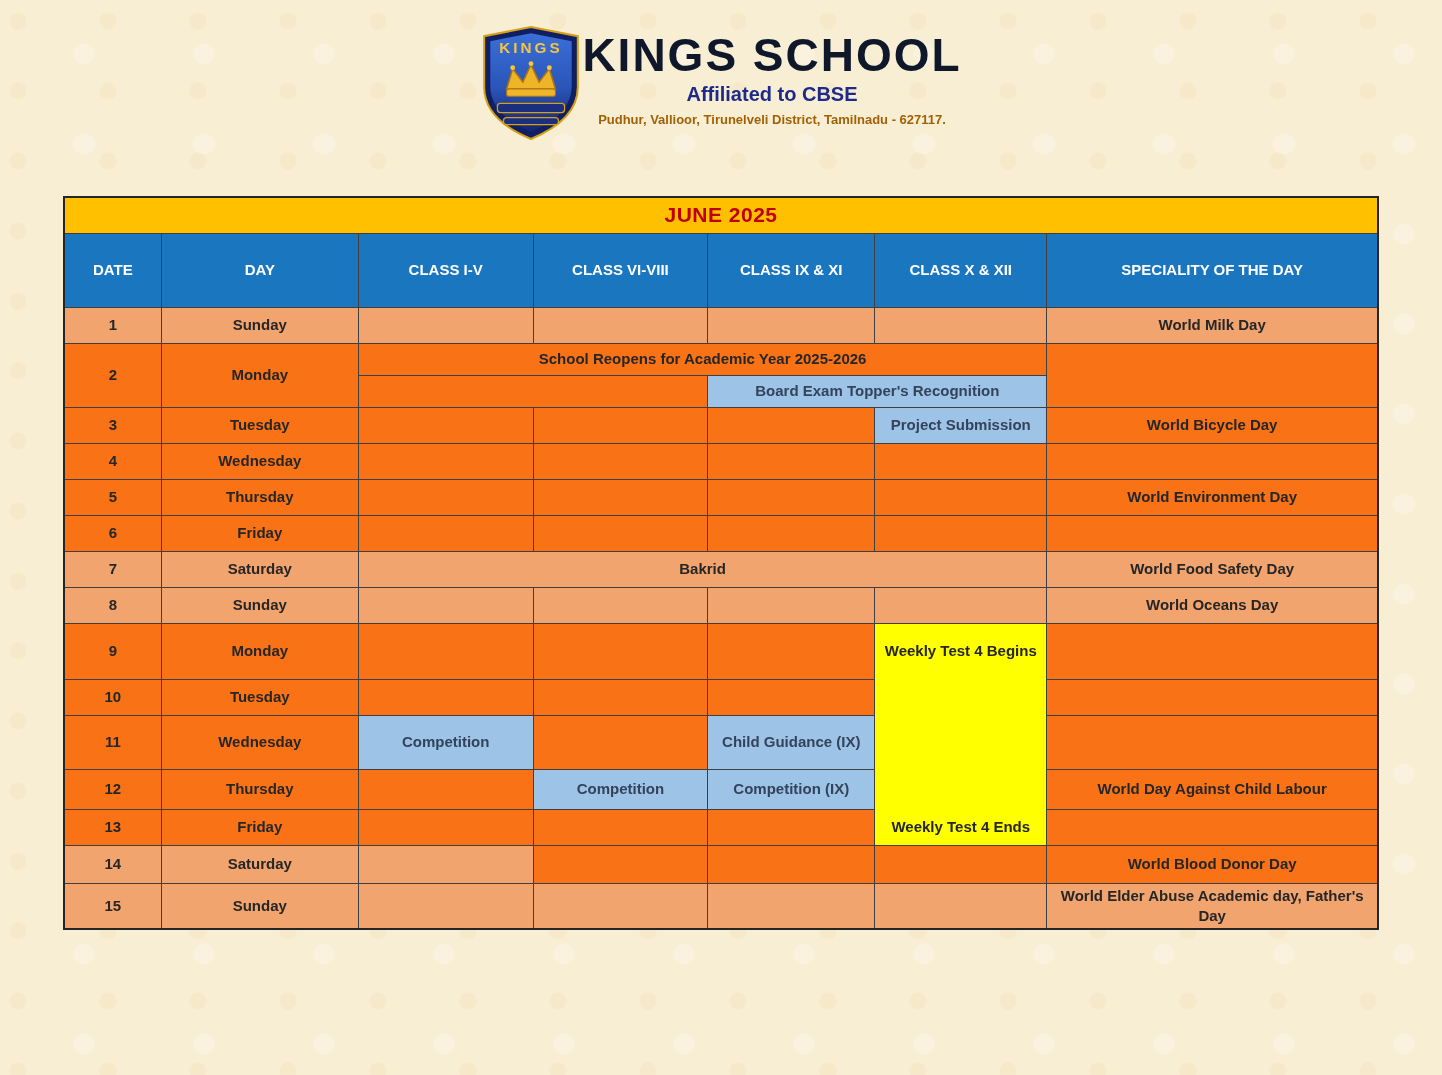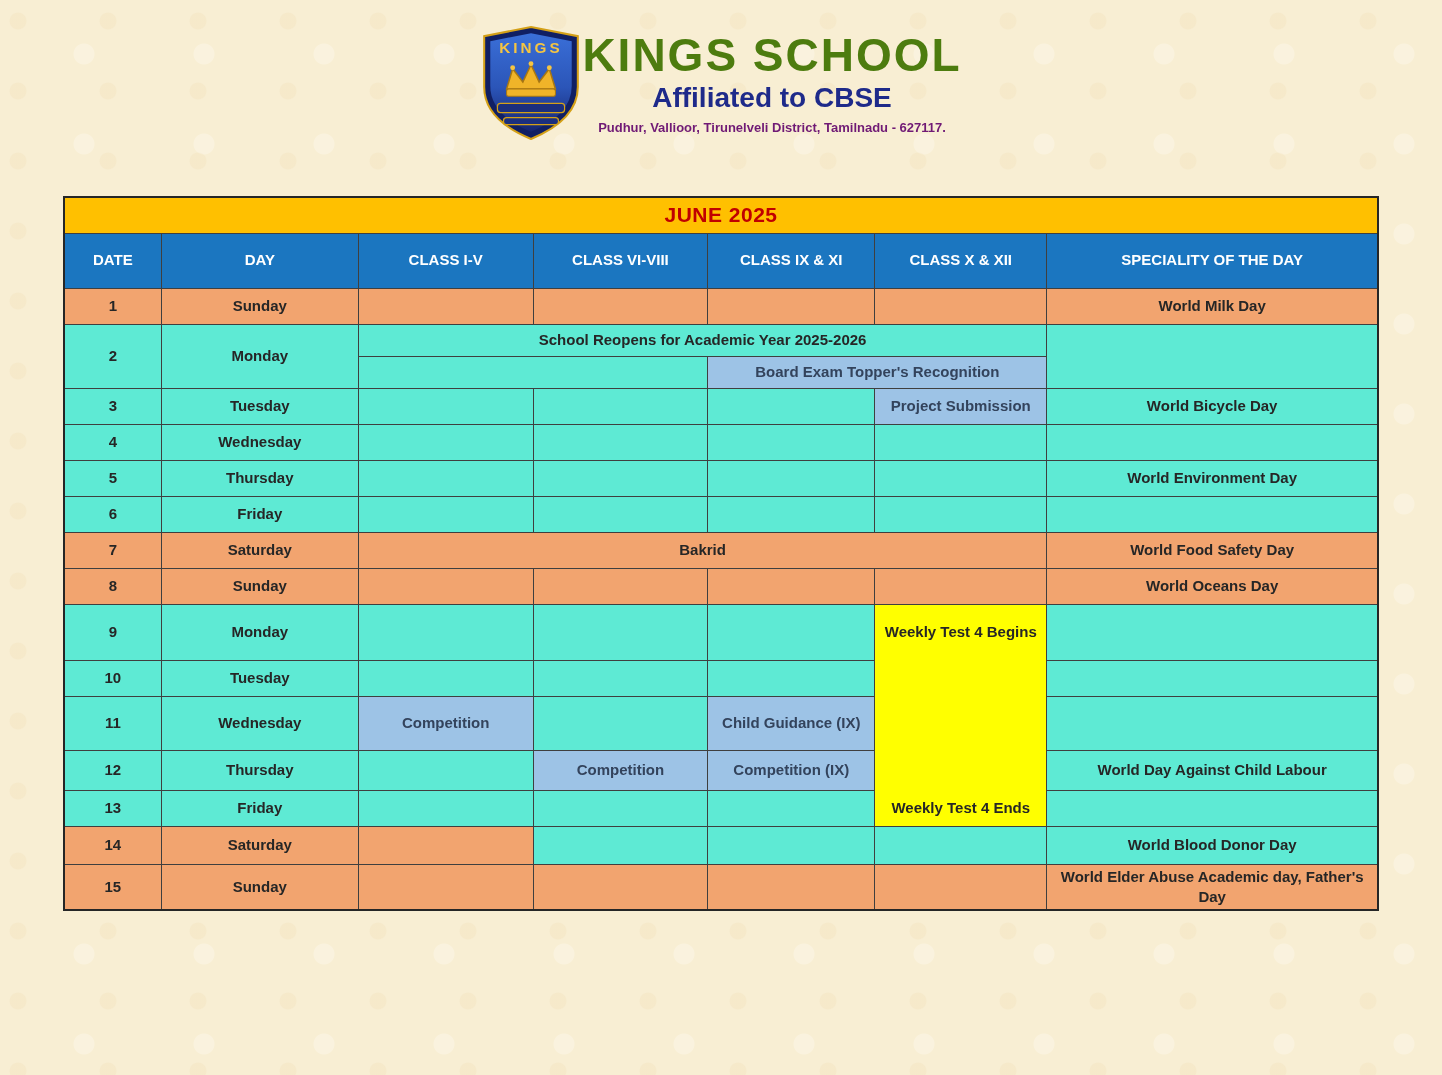--- a/index.html
+++ b/index.html
@@ -20,46 +20,46 @@
     display: flex;
     justify-content: center;
     align-items: flex-start;
   }
   .logo { width: 102px; height: 114px; flex: 0 0 auto; }
   .school-text { text-align: center; padding-top: 6px; }
   .school-name {
     font-size: 46px;
     font-weight: 800;
     letter-spacing: 2px;
-    color: #4d7c0f;
+    color: #0f172a;
     line-height: 1.0;
   }
   .school-affil {
-    font-size: 28px;
+    font-size: 20px;
     font-weight: 700;
     color: #1e2a8a;
     margin-top: 6px;
     line-height: 1.0;
   }
   .school-addr {
     font-size: 13px;
     font-weight: 700;
-    color: #701a75;
+    color: #a16207;
     margin-top: 9px;
     line-height: 1.0;
   }
 
   
   table.calendar {
     width: 1316px;
     margin: 56px auto 0 auto;
     border-collapse: collapse;
     table-layout: fixed;
     border: 2px solid #262626;
-    background: #5eead4;
+    background: #f97316;
   }
   .calendar td, .calendar th {
     border: 1px solid #3f3f3f;
     text-align: center;
     vertical-align: middle;
     padding: 2px 6px;
     font-size: 15px;
     font-weight: 600;
     color: #262626;
     line-height: 1.35;
@@ -71,21 +71,21 @@
     font-size: 21px;
     font-weight: 800;
     height: 36px;
     letter-spacing: 0.5px;
   }
   tr.head-row th {
     background: #1b76c0;
     color: #ffffff;
     font-weight: 700;
     font-size: 15px;
-    height: 55px;
+    height: 74px;
   }
   tr.r { height: 36px; }
   tr.r-sub { height: 32px; }
   tr.r-tall { height: 56px; }
   tr.r-tall2 { height: 54px; }
   tr.r-med { height: 40px; }
   tr.r-med2 { height: 38px; }
   tr.r-big { height: 36px; }
 
   td.we { background: #f2a46f; }            

